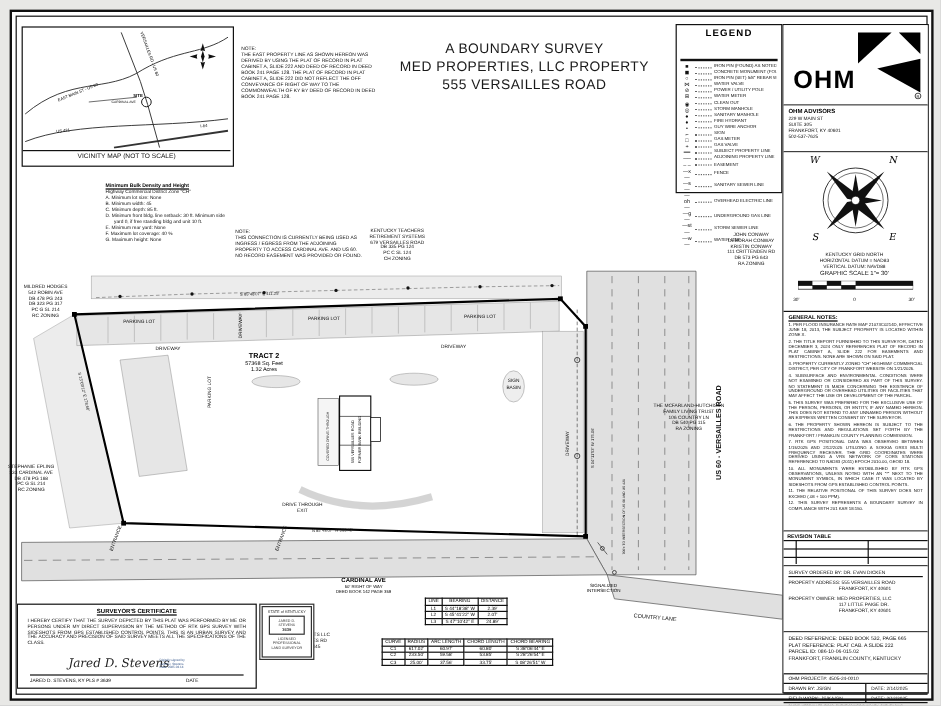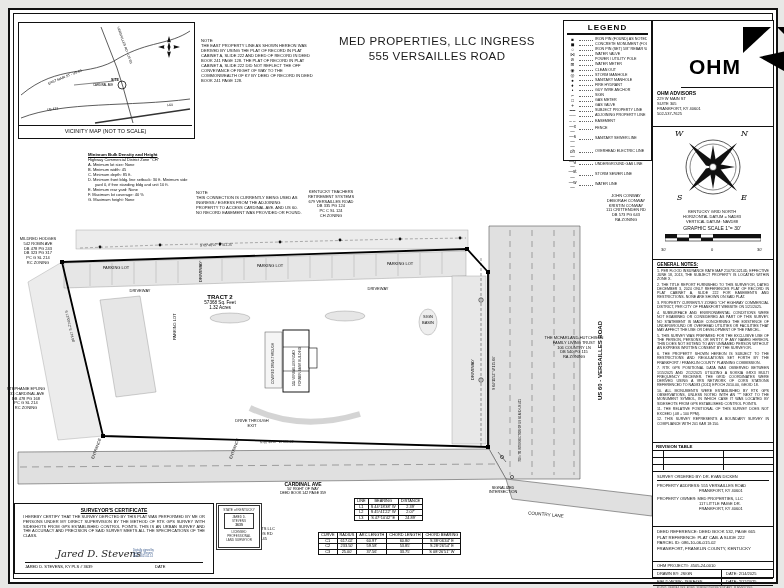--- a/index.html
+++ b/index.html
@@ -8,21 +8,21 @@
          border:2px solid #111;}
   .paper::after{content:"";position:absolute;left:3px;top:3px;right:3px;bottom:3px;
          border:0.75px solid #111;pointer-events:none;}
   .abs{position:absolute;}
   .box{border:1px solid #111;background:#fff;}
   .tiny{font-size:4px;line-height:5px;color:#111;}
   .tinyc{font-size:4px;line-height:5px;color:#111;text-align:center;}
   .note{font-size:4.1px;line-height:5px;color:#111;text-align:left;}
   .title-lines{font-size:11.5px;line-height:15px;letter-spacing:0.4px;color:#1a1a1a;text-align:center;}
   .legend-title{font-size:8px;font-weight:bold;letter-spacing:1px;text-align:center;
-        border-bottom:2.5px double #111;padding-bottom:1px;margin:2px 3px 2px 3px;}
+        border-bottom:2.5px double #111;padding-bottom:17px;margin:2px 3px 2px 3px;}
   .legend-row{display:flex;align-items:center;font-size:3.7px;line-height:5.1px;padding:0 4px;color:#111;}
   .legend-row .sym{width:9px;text-align:center;font-size:4.5px;flex:none;}
   .legend-row .lead{flex:none;width:14px;border-bottom:1px dotted #666;height:1px;margin:0 2px;}
   .legend-row .lbl{flex:1;white-space:nowrap;overflow:hidden;}
   .adjoiner{font-size:4px;line-height:4.8px;text-align:center;color:#111;}
   .rot{position:absolute;white-space:nowrap;}
   .gn-item{margin-bottom:1.6px;text-align:justify;}
   table.mini{border-collapse:collapse;background:#fff;}
   table.mini th,table.mini td{border:0.75px solid #111;font-size:3.9px;line-height:4.6px;
         padding:0 2px;text-align:center;font-weight:normal;white-space:nowrap;}
@@ -156,21 +156,22 @@
     <div class="abs tinyc" style="left:0;top:102px;width:173px;border-top:1px solid #111;font-size:5.5px;line-height:11px;">VICINITY MAP (NOT TO SCALE)</div>
   </div>
 
   <div class="abs" style="left:201px;top:38px;width:112px;">
     <div class="note">NOTE:</div>
     <div class="note">THE EAST PROPERTY LINE AS SHOWN HEREON WAS DERIVED BY USING THE PLAT OF RECORD IN PLAT CABINET A, SLIDE 222 AND DEED OF RECORD IN DEED BOOK 241 PAGE 128.  THE PLAT OF RECORD IN PLAT CABINET A, SLIDE 222 DID NOT REFLECT THE OFF CONVEYANCE OF RIGHT OF WAY TO THE COMMONWEALTH OF KY BY DEED OF RECORD IN DEED BOOK 241 PAGE 128.</div>
   </div>
 
   <div class="abs title-lines" style="left:312px;top:34px;width:250px;">
 
-      <div>MED PROPERTIES, LLC INGRESS</div>
+  <div>A BOUNDARY SURVEY</div>
+      <div>MED PROPERTIES, LLC PROPERTY</div>
       <div>555 VERSAILLES ROAD</div>
     </div>
 
   <div class="abs box" style="left:563px;top:20px;width:87px;height:139px;">
     <div class="legend-title">LEGEND</div>
     <div>
 
         <div class="legend-row">
           <span class="sym">■</span>
           <span class="lead"></span>
@@ -306,21 +307,21 @@
         <div class="legend-row">
           <span class="sym">—w—</span>
           <span class="lead"></span>
           <span class="lbl">WATER LINE</span>
         </div>
       </div>
   </div>
 
   <div class="abs box" style="left:652px;top:20px;width:120px;height:556px;">
 
-    <div class="rc-sec" style="height:66px;margin-left:28px;">
+    <div class="rc-sec" style="height:66px;">
       <span class="abs" style="left:8px;top:34px;font-size:21px;font-weight:bold;letter-spacing:1px;color:#000;">OHM</span>
       <svg class="abs" style="left:60px;top:4px;" width="56" height="58" viewBox="0 0 56 58">
         <polygon points="2,2 30,2 2,28" fill="#000"></polygon>
         <polygon points="36,2 54,2 54,20" fill="#000"></polygon>
         <polygon points="18,32 54,24 54,52" fill="#000"></polygon>
         <circle cx="52" cy="55" r="2.4" fill="none" stroke="#000" stroke-width="0.6"></circle>
         <text x="52" y="56.6" font-size="3.4" text-anchor="middle" fill="#000">R</text>
       </svg>
     </div>
 

